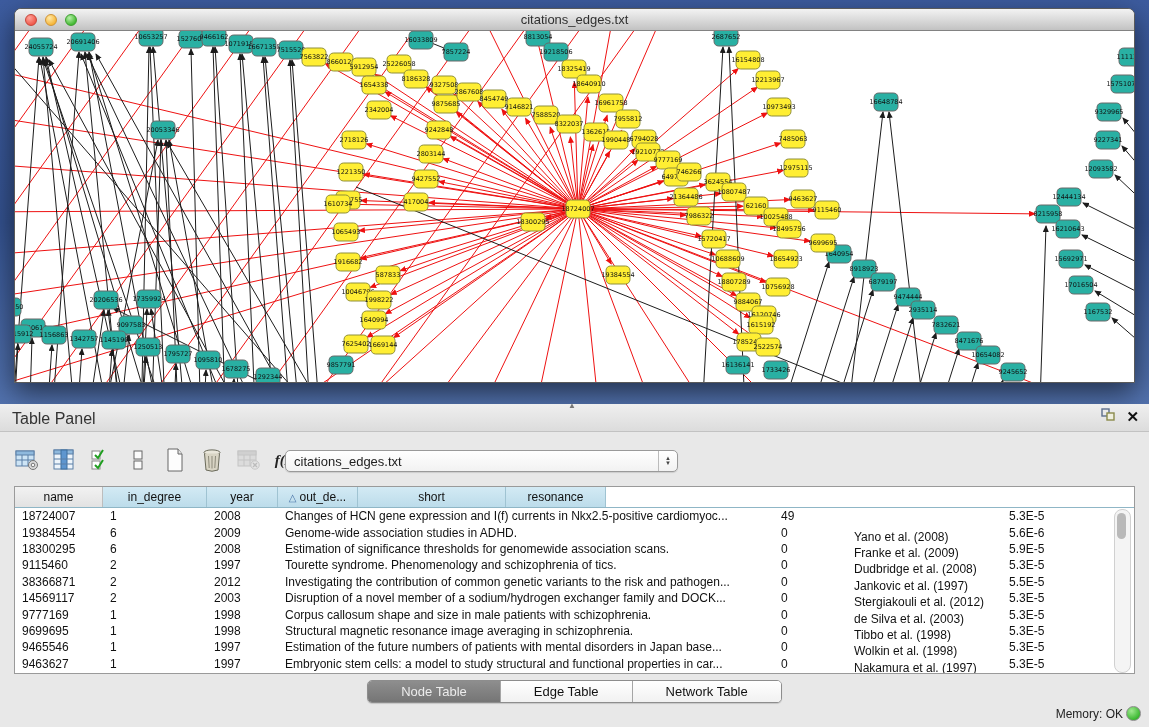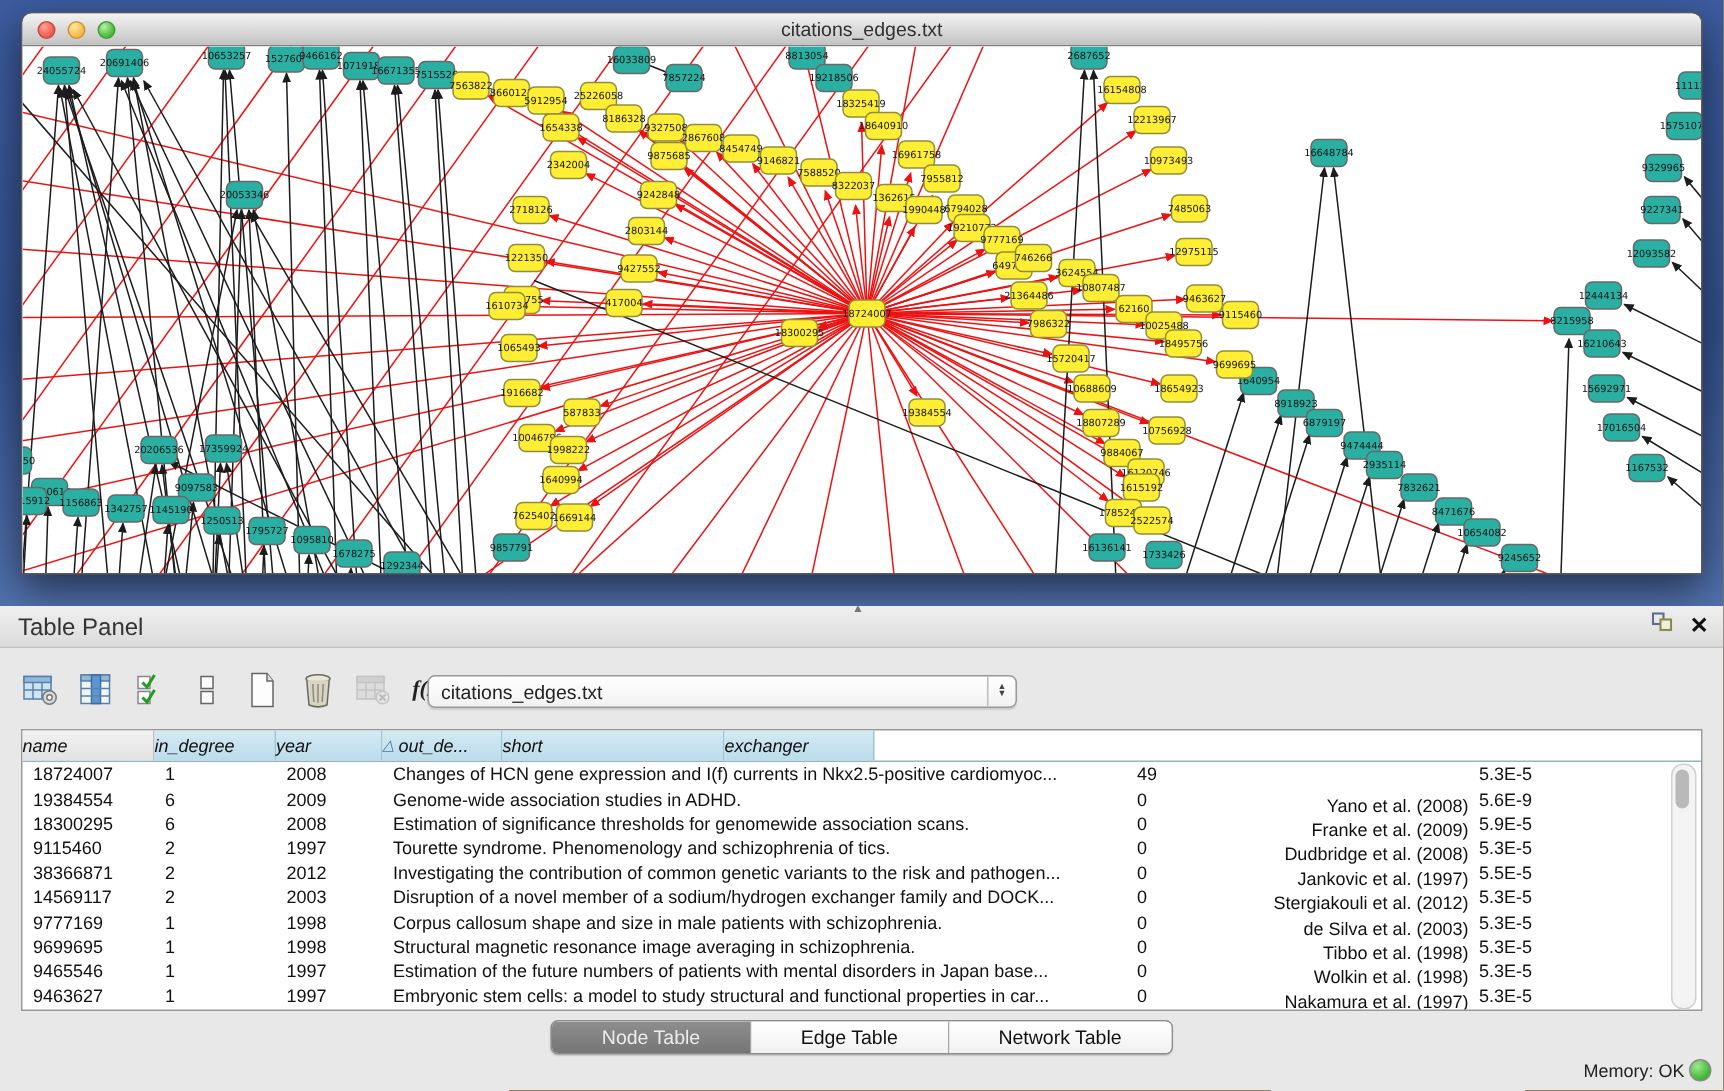--- a/index.html
+++ b/index.html
@@ -45,29 +45,29 @@
     border:1px solid #9a9a9a;border-radius:5px;background:linear-gradient(180deg,#ffffff,#f2f2f2);
     display:flex;align-items:center;box-shadow:0 1px 1px rgba(0,0,0,.12);}
   .combo .cval{flex:1;font-size:13px;color:#222;padding-left:8px;}
   .combo .stepper{width:18px;height:100%;border-left:1px solid #bbb;display:flex;flex-direction:column;
     align-items:center;justify-content:center;font-size:6px;color:#444;line-height:5px;}
 
   .tablewrap{position:absolute;left:14px;top:82px;width:1121px;height:188px;background:#fff;
     border:1px solid #9a9a9a;box-sizing:border-box;overflow:hidden;}
   .thead{display:flex;height:20px;border-bottom:1px solid #8fb6c6;}
   .th{box-sizing:border-box;border-right:1px solid #9fc3d2;height:20px;font-size:12px;color:#111;
-    display:flex;align-items:center;justify-content:flex-start;
-    background:linear-gradient(180deg,#d3eaf4,#bcdcea);font-style:italic;}
+    display:flex;align-items:center;justify-content:center;
+    background:linear-gradient(180deg,#d3eaf4,#bcdcea);}
   .th.gray{background:linear-gradient(180deg,#f2f2f2,#e2e2e2);border-right:1px solid #bdbdbd;}
   .sorttri{color:#4a74a8;font-size:10px;margin-right:3px;}
   .tr{display:flex;height:16.4px;align-items:center;}
   .td{box-sizing:border-box;font-size:12px;color:#111;white-space:nowrap;overflow:hidden;
     padding-left:7px;}
-  .td.ctr{text-align:right;padding-left:0;margin-top:41px;}
-  .c0{width:88px;}.c1{width:81px;}.c2{width:71px;}.c3{width:496px;}.c4{width:80px;}
+  .td.ctr{text-align:left;padding-left:0;margin-top:41px;}
+  .c0{width:88px;}.c1{width:104px;}.c2{width:71px;}.c3{width:496px;}.c4{width:80px;}
   .c5{width:148px;}.c6{width:100px;}
   .vscroll{position:absolute;right:3px;top:22px;width:15px;height:162px;
     background:#f4f4f4;border:1px solid #d0d0d0;border-radius:8px;}
   .vthumb{position:absolute;left:2px;top:3px;width:9px;height:26px;background:#b9b9b9;border-radius:5px;}
 
   .tabs{position:absolute;left:0;top:276px;width:1149px;display:flex;justify-content:center;}
   .seg{display:inline-flex;border:1px solid #8d8d8d;border-radius:5px;overflow:hidden;
     background:#fdfdfd;box-shadow:0 1px 1px rgba(0,0,0,.15);}
   .seg .tab{padding:3px 33px;font-size:13px;color:#111;border-right:1px solid #a5a5a5;background:linear-gradient(180deg,#ffffff,#f1f1f1);}
   .seg .tab:last-child{border-right:none;}
@@ -866,41 +866,41 @@
             <span>year</span>
           </div>
           <div class="th c4">
             <span class="sorttri">△</span>
             <span>out_de...</span>
           </div>
           <div class="th c5">
             <span>short</span>
           </div>
           <div class="th c6">
-            <span>exchanger</span>
+            <span>resonance</span>
           </div>
         </div>
       <div id="tbody">
           <div class="tr">
             <div class="td c0">18724007</div>
             <div class="td c1">1</div>
             <div class="td c2">2008</div>
             <div class="td c3">Changes of HCN gene expression and I(f) currents in Nkx2.5-positive cardiomyoc...</div>
             <div class="td c4">49</div>
             <div class="td c5 ctr">Yano et al. (2008)</div>
             <div class="td c6">5.3E-5</div>
           </div>
           <div class="tr">
             <div class="td c0">19384554</div>
             <div class="td c1">6</div>
             <div class="td c2">2009</div>
             <div class="td c3">Genome-wide association studies in ADHD.</div>
             <div class="td c4">0</div>
             <div class="td c5 ctr">Franke et al. (2009)</div>
-            <div class="td c6">5.6E-9</div>
+            <div class="td c6">5.6E-6</div>
           </div>
           <div class="tr">
             <div class="td c0">18300295</div>
             <div class="td c1">6</div>
             <div class="td c2">2008</div>
             <div class="td c3">Estimation of significance thresholds for genomewide association scans.</div>
             <div class="td c4">0</div>
             <div class="td c5 ctr">Dudbridge et al. (2008)</div>
             <div class="td c6">5.9E-5</div>
           </div>

